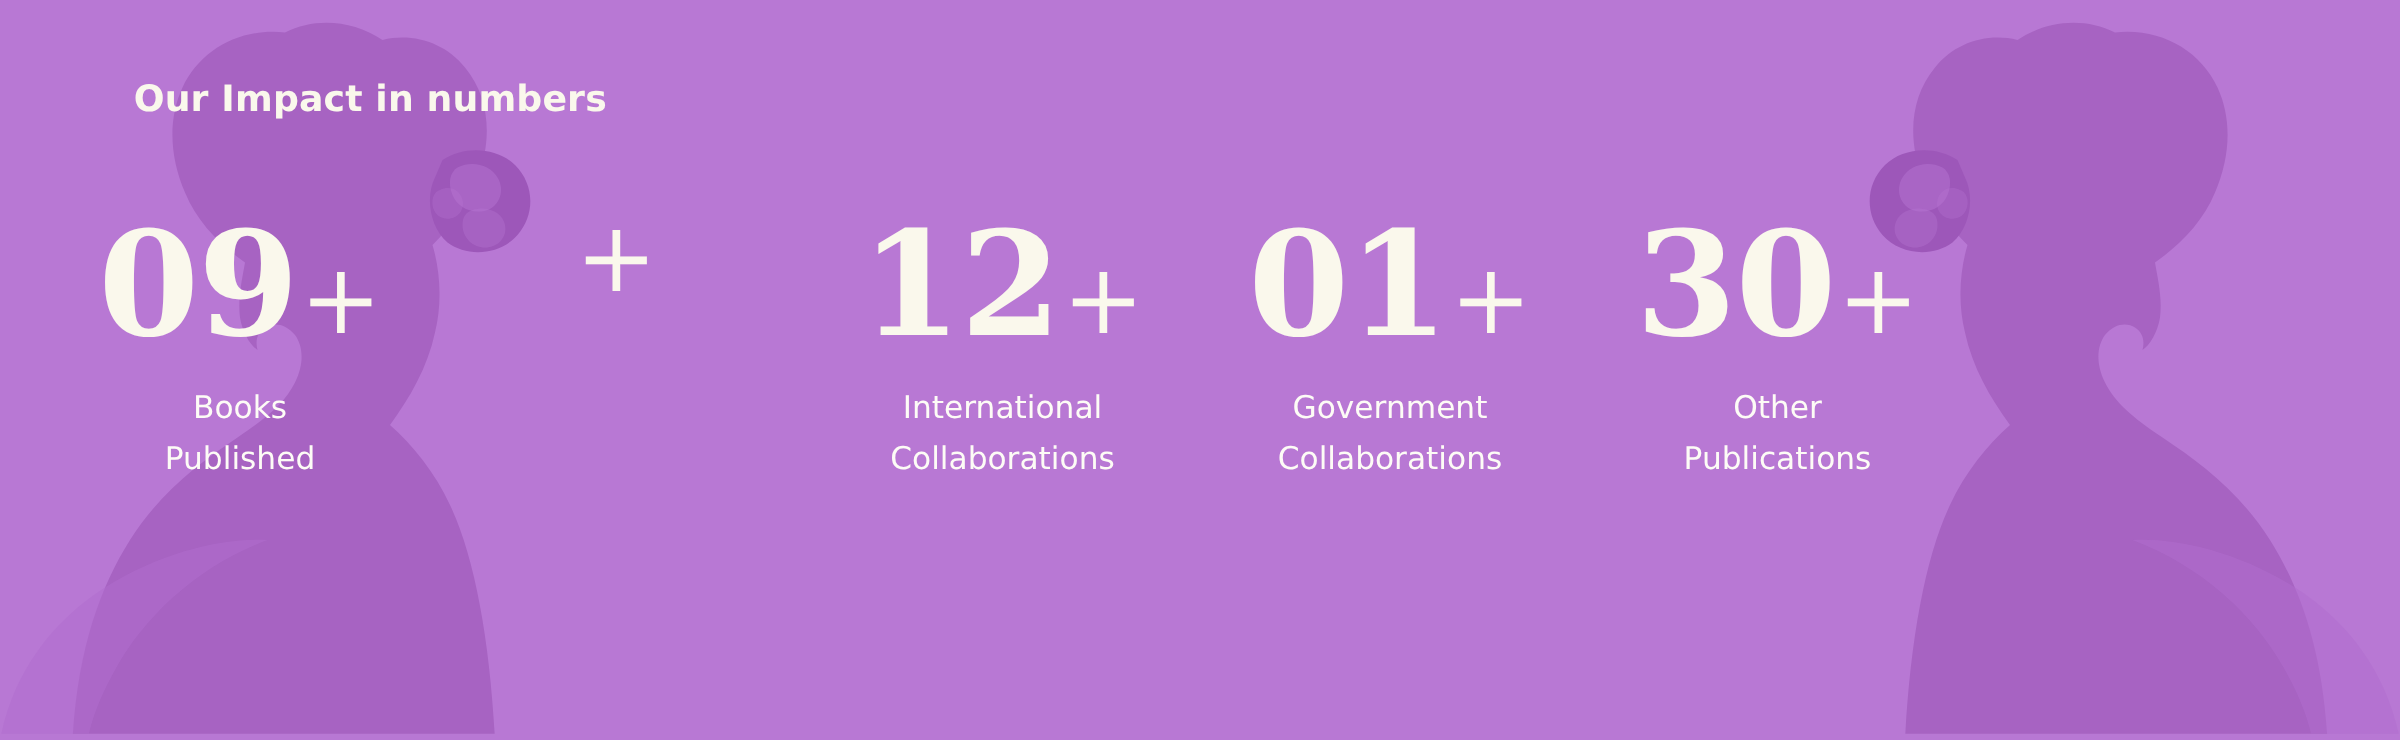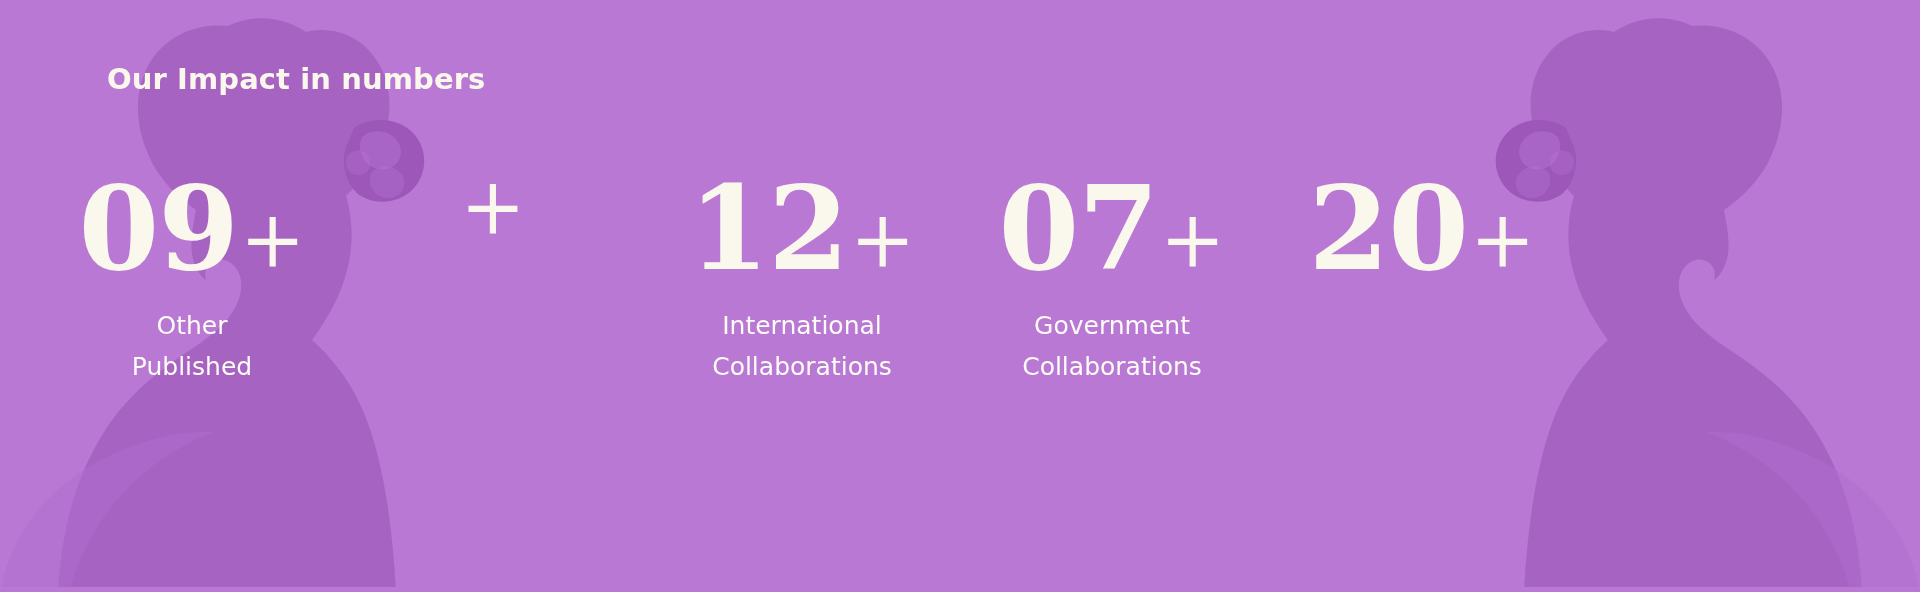--- a/index.html
+++ b/index.html
@@ -204,49 +204,51 @@
 
   <div id="heading">Our Impact in numbers</div>
 
   <div id="stats-row">
 
     <div class="stat-item col-1">
       <div class="stat-value">
         <span class="stat-number">09</span>
         <span class="stat-plus">+</span>
       </div>
-      <div class="stat-label">Other
+      <div class="stat-label">Books
 Published</div>
     </div>
 
     <div class="stat-item col-2">
       <div class="stat-value">
         <span class="stat-plus">+</span>
       </div>
     </div>
 
     <div class="stat-item col-3">
       <div class="stat-value">
         <span class="stat-number">12</span>
         <span class="stat-plus">+</span>
       </div>
       <div class="stat-label">International
 Collaborations</div>
     </div>
 
     <div class="stat-item col-4">
       <div class="stat-value">
-        <span class="stat-number">07</span>
+        <span class="stat-number">01</span>
         <span class="stat-plus">+</span>
       </div>
       <div class="stat-label">Government
 Collaborations</div>
     </div>
 
     <div class="stat-item col-5">
       <div class="stat-value">
-        <span class="stat-number">20</span>
-        <span class="stat-plus">+</span>
-      </div>
+        <span class="stat-number">30</span>
+        <span class="stat-plus">+</span>
+      </div>
+      <div class="stat-label">Other
+Publications</div>
     </div>
 
   </div>
 </div>
 
 </body></html>

